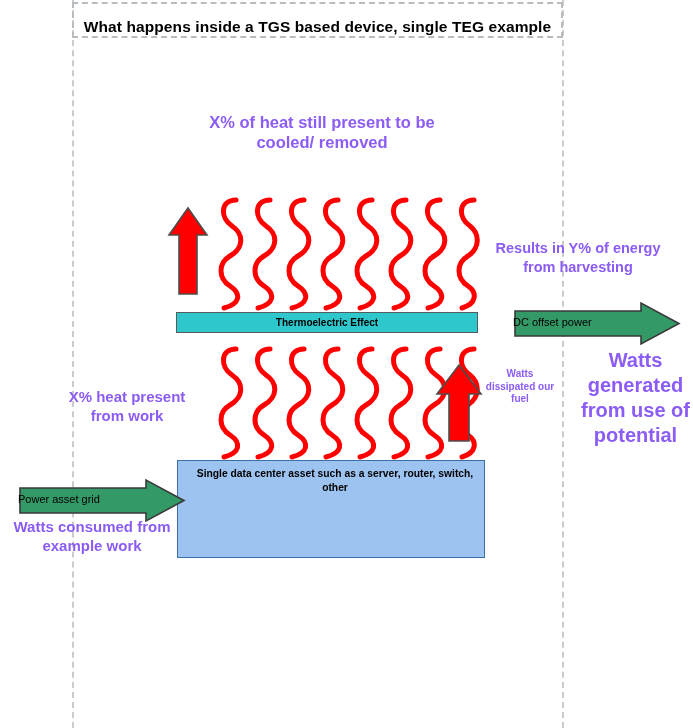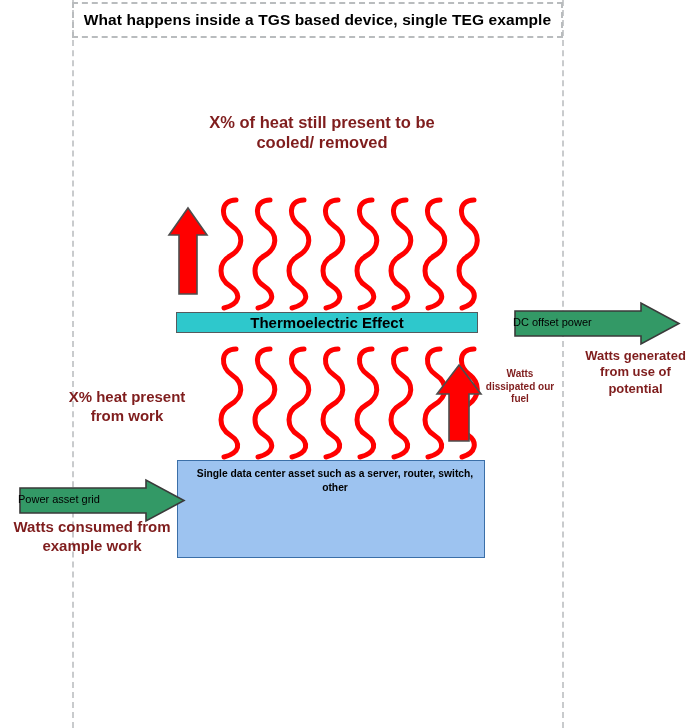--- a/index.html
+++ b/index.html
@@ -13,43 +13,43 @@
   
   .vline{position:absolute;width:0;border-left:2px dashed #c9cbcd;}
   .vline.left{left:72px;top:0;height:728px;}
   .vline.right{left:562px;top:0;height:728px;}
 
   
   .title-box{
     position:absolute;left:72px;top:2px;width:491px;height:36px;
     border:2px dashed #b9bcbe;
     box-sizing:border-box;
-    display:flex;align-items:center;justify-content:center;
+    display:flex;align-items:flex-end;justify-content:center;
   }
   .title-box .t{
     font-size:15.5px;font-weight:bold;color:#000;letter-spacing:.1px;
     white-space:nowrap;
   }
 
-  .note{position:absolute;text-align:center;font-weight:bold;color:#7f1d1d;line-height:1.22;}
+  .note{position:absolute;text-align:center;font-weight:bold;color:#8b5cf6;line-height:1.22;}
 
   .note-top{left:202px;top:112px;width:240px;font-size:16.5px;}
   .note-results{left:481px;top:239px;width:194px;font-size:14.5px;line-height:1.28;}
-  .note-watts-gen{left:578px;top:348px;width:115px;font-size:13px;line-height:1.25;}
+  .note-watts-gen{left:578px;top:348px;width:115px;font-size:20px;line-height:1.25;}
   .note-xheat{left:52px;top:388px;width:150px;font-size:15px;line-height:1.25;}
   .note-dissip{left:481px;top:368px;width:78px;font-size:10px;line-height:1.25;}
   .note-consumed{left:2px;top:518px;width:180px;font-size:15px;line-height:1.25;}
 
   
   .teg-bar{
     position:absolute;left:176px;top:312px;width:302px;height:21px;
     background:#2ec8cc;border:1px solid #555b5e;box-sizing:border-box;
     display:flex;align-items:center;justify-content:center;
   }
-  .teg-bar .lbl{font-size:15px;font-weight:bold;color:#000;}
+  .teg-bar .lbl{font-size:10px;font-weight:bold;color:#000;}
 
   
   .asset-box{
     position:absolute;left:177px;top:460px;width:308px;height:98px;
     background:#9dc3f0;border:1px solid #3b6fa8;box-sizing:border-box;
     padding:6px 10px 6px 18px;
   }
   .asset-box p{margin:0;text-align:center;font-size:10.3px;font-weight:bold;color:#000;line-height:1.32;}
   .asset-box p.second{margin-top:12px;}
 
@@ -85,20 +85,21 @@
       <path d="M58,4 C42,4 42,22 54,30 C66,38 66,52 52,60 C40,67 40,82 52,90 C64,98 62,108 46,112"></path>
       <path d="M92,4 C76,4 76,22 88,30 C100,38 100,52 86,60 C74,67 74,82 86,90 C98,98 96,108 80,112"></path>
       <path d="M126,4 C110,4 110,22 122,30 C134,38 134,52 120,60 C108,67 108,82 120,90 C132,98 130,108 114,112"></path>
       <path d="M160,4 C144,4 144,22 156,30 C168,38 168,52 154,60 C142,67 142,82 154,90 C166,98 164,108 148,112"></path>
       <path d="M194,4 C178,4 178,22 190,30 C202,38 202,52 188,60 C176,67 176,82 188,90 C200,98 198,108 182,112"></path>
       <path d="M228,4 C212,4 212,22 224,30 C236,38 236,52 222,60 C210,67 210,82 222,90 C234,98 232,108 216,112"></path>
       <path d="M262,4 C246,4 246,22 258,30 C268,38 268,52 256,60 C244,67 244,82 256,90 C266,97 264,108 250,112"></path>
     </g>
   </svg>
 
+  <div class="note note-results">Results in Y% of energy from harvesting</div>
 
   <div class="teg-bar">
     <span class="lbl">Thermoelectric Effect</span>
   </div>
 
   <svg class="abs" style="left:513px;top:301px;" width="168" height="45" viewBox="0 0 168 45">
     <polygon points="2,10 128,10 128,2 166,22.5 128,43 128,35 2,35" fill="#339966" stroke="#3a3a3a" stroke-width="1.6"></polygon>
   </svg>
   <div class="arrow-label" style="left:513px;top:316px;width:122px;">DC offset power</div>
 

